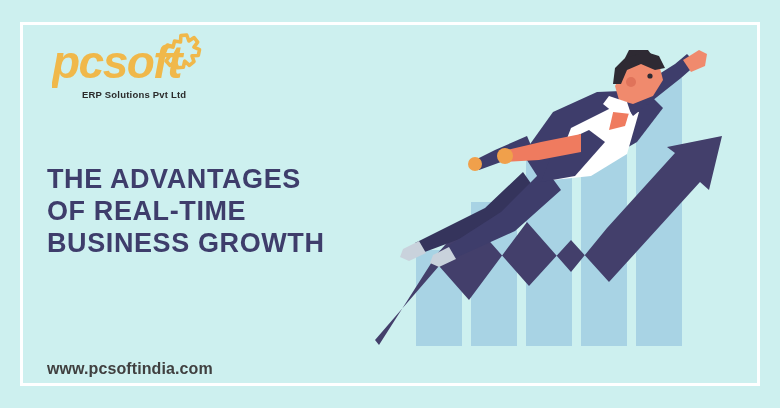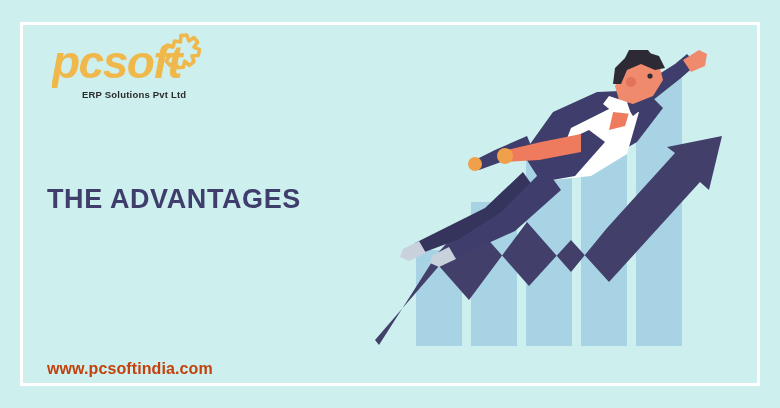--- a/index.html
+++ b/index.html
@@ -68,31 +68,30 @@
     color: #3e3d6b;
   }
   #headline .hl-line {
     font-size: 27px;
     line-height: 32px;
     font-weight: bold;
     letter-spacing: 0.6px;
     text-transform: uppercase;
     font-stretch: condensed;
     white-space: nowrap;
-    margin-top: 20px;
   }
 
   
   #url {
     position: absolute;
     left: 47px;
     top: 360px;
     font-size: 16px;
     font-weight: bold;
-    color: #c2410c;
+    color: #404040;
     letter-spacing: 0.1px;
     white-space: nowrap;
   }
 
   
   #illustration {
     position: absolute;
     left: 375px;
     top: 50px;
     width: 390px;
@@ -124,20 +123,22 @@
         </g>
 
         <text x="0" y="52" font-family="'Liberation Sans', sans-serif" font-size="46" font-weight="bold" font-style="italic" fill="#f0b84a" letter-spacing="-1.5">pcsoft</text>
       </svg>
     </div>
     <div id="logo-tagline">ERP Solutions Pvt Ltd</div>
   </div>
 
   <div id="headline">
     <div class="hl-line">THE ADVANTAGES</div>
+    <div class="hl-line">OF REAL-TIME</div>
+    <div class="hl-line">BUSINESS GROWTH</div>
   </div>
 
   <div id="url">www.pcsoftindia.com</div>
 
   <div id="illustration">
     <svg viewBox="0 0 390 310" xmlns="http://www.w3.org/2000/svg" aria-hidden="true">
 
       <g>
         <rect x="41" y="200" width="46" height="96" fill="#a8d3e4"></rect>
         <rect x="96" y="152" width="46" height="144" fill="#a8d3e4"></rect>

